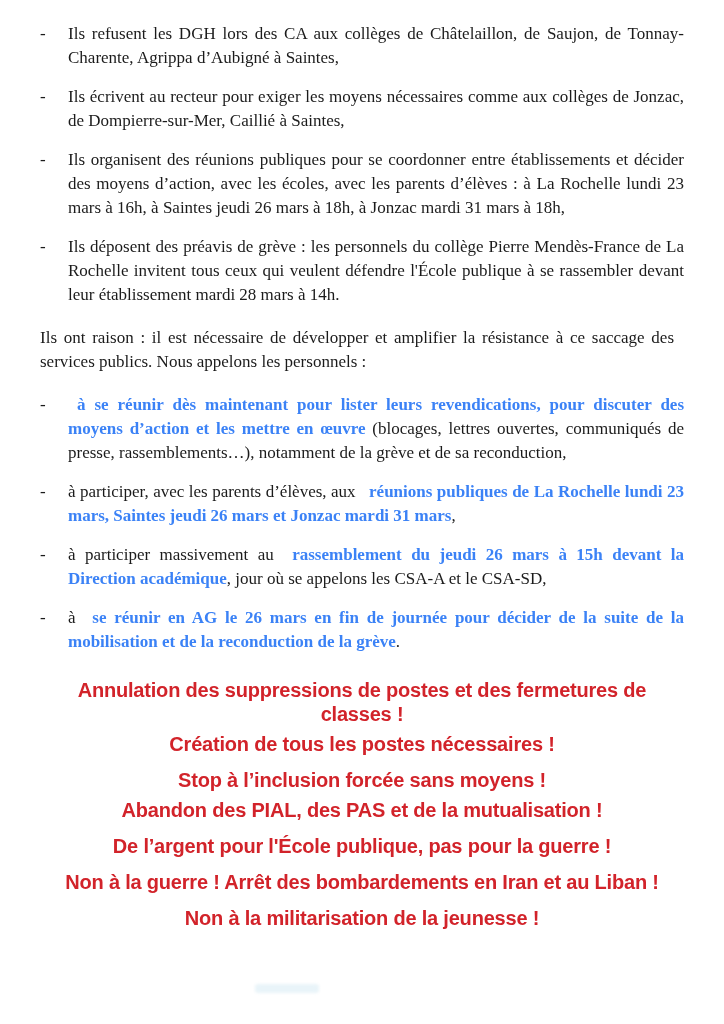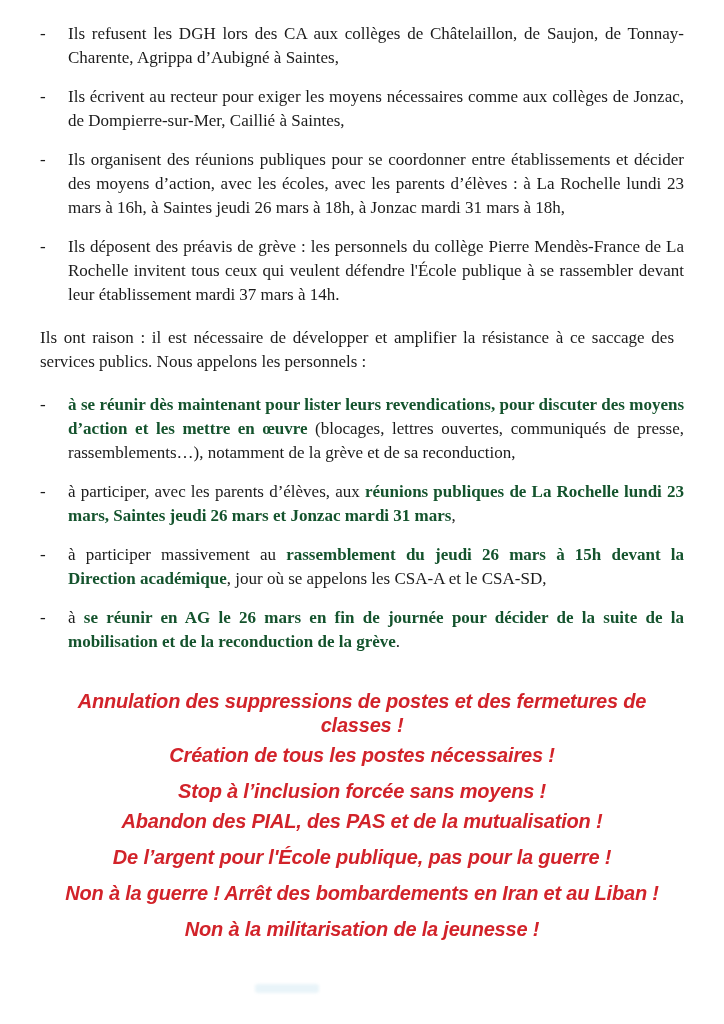--- a/index.html
+++ b/index.html
@@ -12,22 +12,22 @@
     font-size: 17px;
     line-height: 24px;
     color: #1b1b1b;
     position: relative;
   }
   .bullet-list { margin-bottom: 4px; }
   .bullet-item { display: flex; margin-bottom: 15px; }
   .bullet-marker { flex: 0 0 28px; text-align: left; }
   .bullet-text { flex: 1; text-align: justify; }
   .para { text-align: justify; margin: 19px 10px 19px 0; }
-  .em-red { color: #14532d; font-weight: bold; }
-  .slogans { margin-top: 35px; text-align: center; font-style: italic; }
+  .em-red { color: #3b82f6; font-weight: bold; margin-left: 9px; }
+  .slogans { margin-top: 24px; text-align: center; }
   .slogan-group { margin-bottom: 12px; }
   .slogan-line {
     font-family: "Liberation Sans", "DejaVu Sans", sans-serif;
     font-weight: bold;
     font-size: 20px;
     line-height: 24px;
     color: #d2232a;
     letter-spacing: -0.2px;
     margin-bottom: 6px;
     text-align: center;
@@ -54,21 +54,21 @@
     <div class="bullet-item">
       <span class="bullet-marker">-</span>
       <span class="bullet-text">Ils écrivent au recteur pour exiger les moyens nécessaires comme aux collèges de Jonzac, de Dompierre-sur-Mer, Caillié à Saintes,</span>
     </div>
     <div class="bullet-item">
       <span class="bullet-marker">-</span>
       <span class="bullet-text">Ils organisent des réunions publiques pour se coordonner entre établissements et décider des moyens d’action, avec les écoles, avec les parents d’élèves : à La Rochelle lundi 23 mars à 16h, à Saintes jeudi 26 mars à 18h, à Jonzac mardi 31 mars à 18h,</span>
     </div>
     <div class="bullet-item">
       <span class="bullet-marker">-</span>
-      <span class="bullet-text">Ils déposent des préavis de grève : les personnels du collège Pierre Mendès-France de La Rochelle invitent tous ceux qui veulent défendre l'École publique à se rassembler devant leur établissement mardi 37 mars à 14h.</span>
+      <span class="bullet-text">Ils déposent des préavis de grève : les personnels du collège Pierre Mendès-France de La Rochelle invitent tous ceux qui veulent défendre l'École publique à se rassembler devant leur établissement mardi 28 mars à 14h.</span>
     </div>
   </div>
 
   <p class="para">Ils ont raison : il est nécessaire de développer et amplifier la résistance à ce saccage des services publics. Nous appelons les personnels :</p>
 
   <div class="bullet-list">
     <div class="bullet-item">
       <span class="bullet-marker">-</span>
       <span class="bullet-text"><span class="em-red">à se réunir dès maintenant pour lister leurs revendications, pour discuter des moyens d’action et les mettre en œuvre</span><span> (blocages, lettres ouvertes, communiqués de presse, rassemblements…), notamment de la grève et de sa reconduction,</span></span>
     </div>

